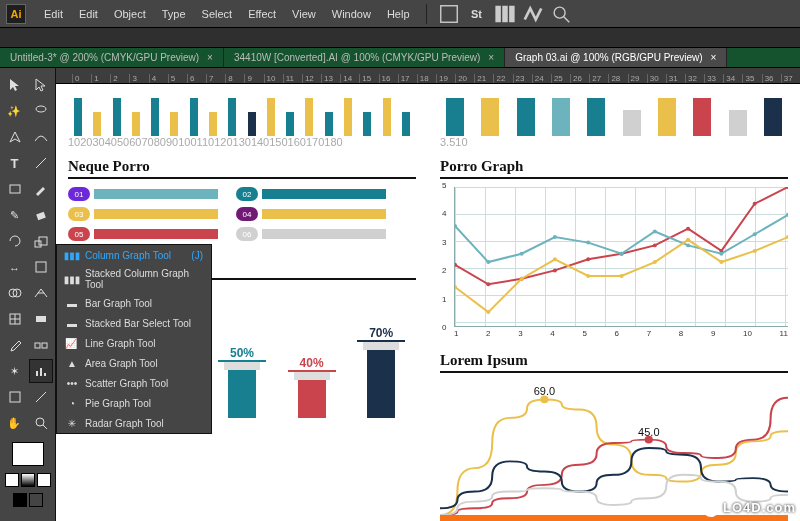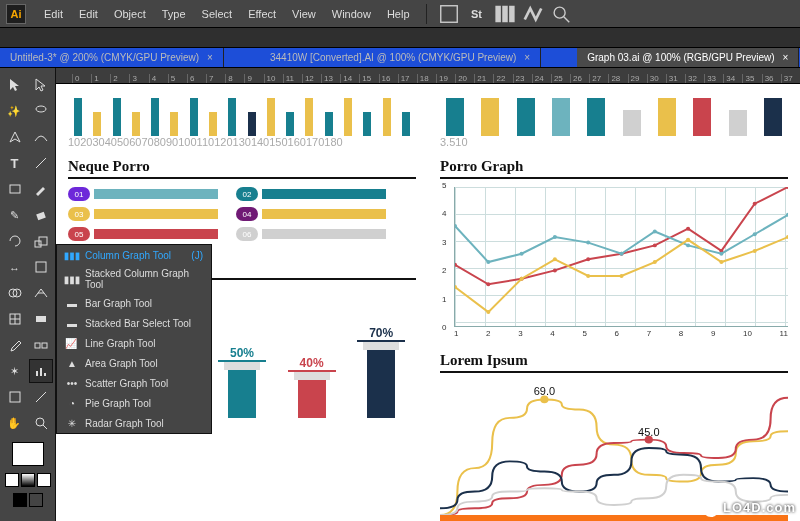--- a/index.html
+++ b/index.html
@@ -9,21 +9,21 @@
 .menubar { height: 28px; background: #454545; border-bottom: 1px solid #000; display: flex; align-items: center; padding: 0 6px; }
 .menubar .logo { width: 20px; height: 20px; background: #1e1e1e; border: 1px solid #666; display: flex; align-items: center; justify-content: center; color: #f7a600; font-weight: bold; font-size: 11px; margin-right: 10px; }
 .menubar .menu-item { padding: 0 8px; cursor: default; color: #ddd; }
 .menubar .divider { width: 1px; height: 20px; background: #222; margin: 0 8px; }
 .menubar .icon-btn { width: 22px; height: 22px; margin: 0 3px; display: inline-flex; align-items: center; justify-content: center; cursor: default; color: #ddd; }
 
 
 .optionsbar { height: 20px; background: #2f2f2f; border-bottom: 1px solid #000; }
 
 
-.tabbar { height: 20px; background: #1d4ed8; border-bottom: 1px solid #000; display: flex; align-items: stretch; gap: 36px; }
+.tabbar { height: 20px; background: #14532d; border-bottom: 1px solid #000; display: flex; align-items: stretch; }
 .tabbar .tab { padding: 3px 10px; color: #bbb; font-size: 10px; border-right: 1px solid #222; display: flex; align-items: center; }
 .tabbar .tab.active { background: #4a4a4a; color: #fff; }
 .tabbar .tab .close { margin-left: 8px; font-size: 10px; }
 
 
 .main { display: flex; height: calc(521px - 28px - 20px - 20px); }
 
 
 .tools { width: 56px; background: #454545; border-right: 1px solid #111; display: flex; flex-direction: column; align-items: center; padding: 4px 0; }
 .tools .row { display: flex; }

